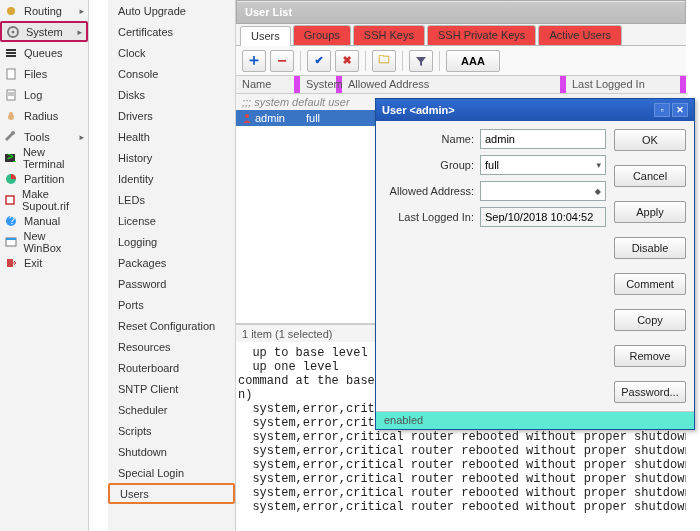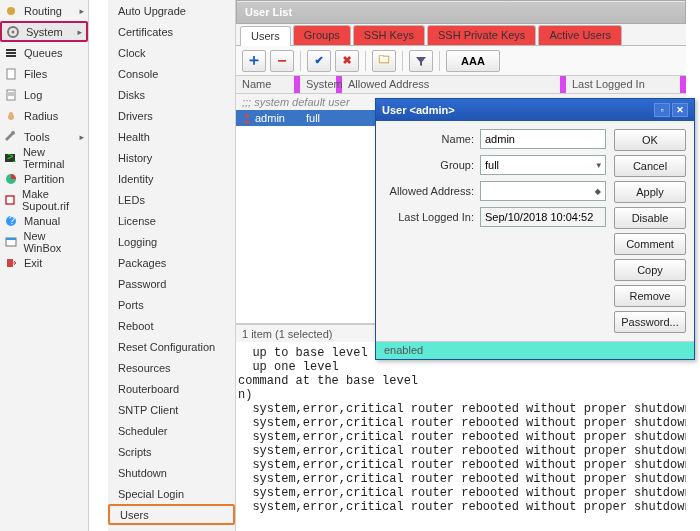--- a/index.html
+++ b/index.html
@@ -108,21 +108,21 @@
     .dlg-body { display: flex; padding: 8px; gap: 8px; }
     .form { flex: 1; }
     .frow { display: flex; align-items: center; margin-bottom: 6px; }
     .frow label { width: 96px; text-align: right; padding-right: 6px; color: #333; }
     .frow .inp {
       flex: 1; height: 20px; border: 1px solid #9aa; background: #fff;
       padding: 0 4px; display: flex; align-items: center; justify-content: space-between;
     }
     .dd::after { content: "▾"; font-size: 9px; color: #555; }
     .sd::after { content: "◆"; font-size: 8px; color: #555; }
-    .btns { width: 72px; display: flex; flex-direction: column; gap: 4px; }
+    .btns { width: 72px; display: flex; flex-direction: column; gap: 14px; }
     .dbtn {
       height: 22px; border: 1px solid #9c9c9c; background: linear-gradient(#fff,#e6e6e6);
       border-radius: 2px; color: #222; display: flex; align-items: center; justify-content: center;
       cursor: default;
     }
     .enabled-strip {
       height: 18px; border-top: 1px solid #ccc; background: #5eead4;
       padding: 2px 8px; color: #555;
     }
 
@@ -274,21 +274,20 @@
     <div class="smi">Drivers</div>
     <div class="smi">Health</div>
     <div class="smi">History</div>
     <div class="smi">Identity</div>
     <div class="smi">LEDs</div>
     <div class="smi">License</div>
     <div class="smi">Logging</div>
     <div class="smi">Packages</div>
     <div class="smi">Password</div>
     <div class="smi">Ports</div>
-    <div class="smi">Reboot</div>
     <div class="smi">Reset Configuration</div>
     <div class="smi">Resources</div>
     <div class="smi">Routerboard</div>
     <div class="smi">SNTP Client</div>
     <div class="smi">Scheduler</div>
     <div class="smi">Scripts</div>
     <div class="smi">Shutdown</div>
     <div class="smi">Special Login</div>
     <div class="smi hl-users">Users</div>
   </div>

